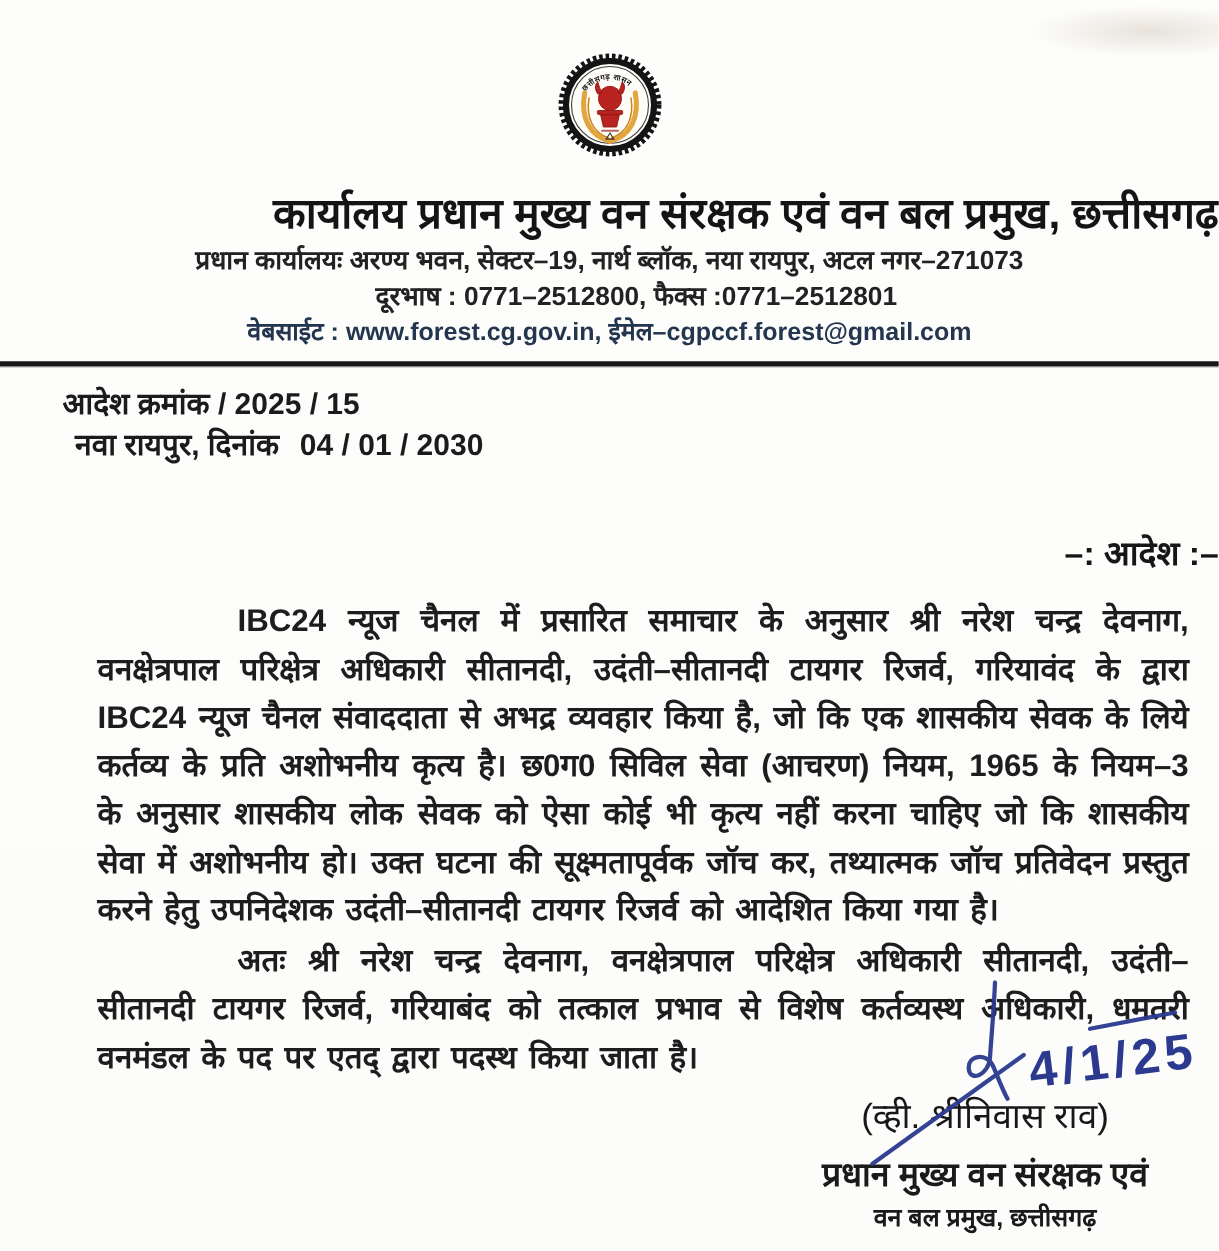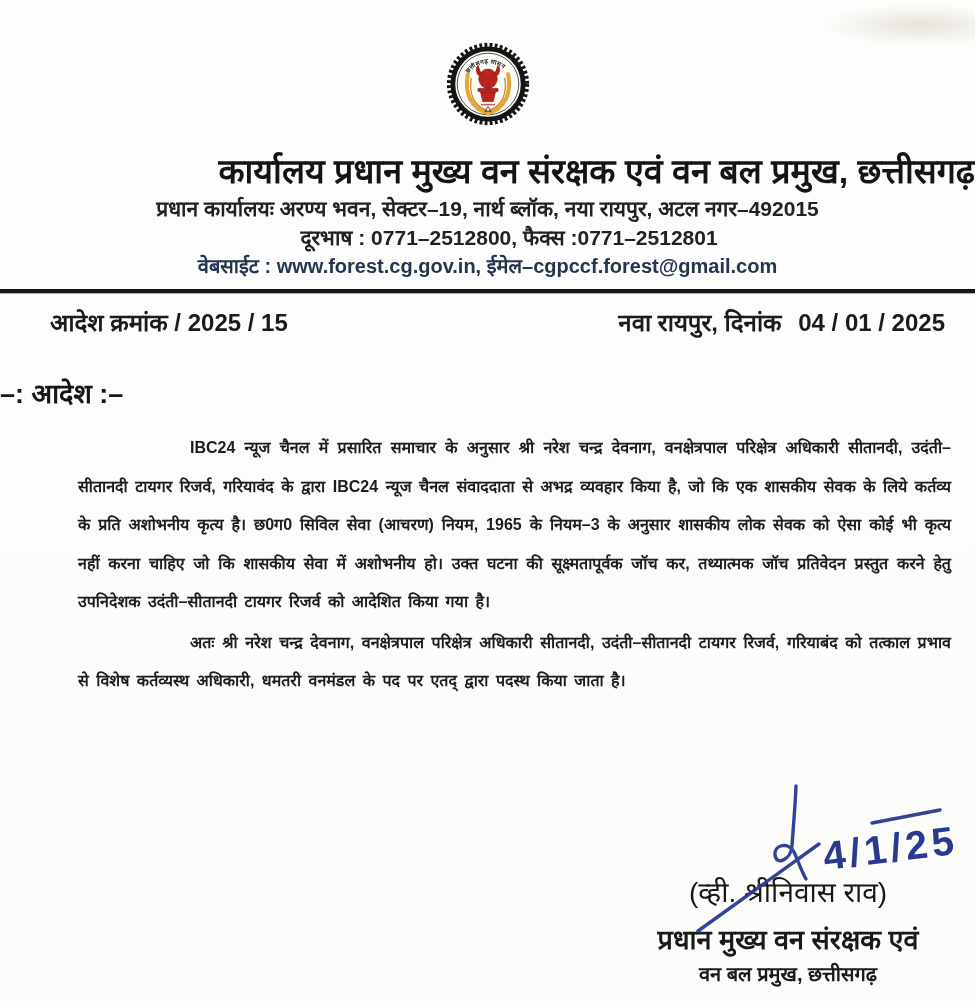--- a/index.html
+++ b/index.html
@@ -29,32 +29,32 @@
   .phone-line{ font-size:21px; font-weight:700; line-height:28px; color:#222;padding-left:43px; }
   .web-line{ font-size:20px; font-weight:700; line-height:28px; color:#24364f; }
   .rule{
     margin-top:9px; height:4px; background:#171717; width:100%;
     box-shadow:0 1px 0 rgba(23,23,23,.35);
   }
   
   .meta-row{
     display:flex; justify-content:space-between; align-items:baseline;
     padding:12px 30px 0 50px;
-    font-size:24px; font-weight:700; color:#1b1b1b;
+    font-size:24px; font-weight:700; color:#1b1b1b;flex-direction:column;
   }
   .meta-right span{ margin-left:10px; }
   
   .order-heading{
-    text-align:left; margin-top:36px;
+    text-align:right; margin-top:52px;
     font-size:27px; font-weight:700; color:#161616;
   }
   .body-para{
     margin:18px 0 0 0;
     padding:0 24px 0 78px;
-    font-size:16px; font-weight:600; line-height:38.5px;
+    font-size:25px; font-weight:600; line-height:38.5px;
     text-align:justify; text-indent:112px;
     word-spacing:3px; color:#1d1d1d;
   }
   .body-para + .body-para{ margin-top:2px; }
   
   .sig-name{
     position:absolute; top:872px; right:32px; width:310px;
     text-align:center; font-size:28px; font-weight:400; color:#171717;
   }
   .sig-desig1{
@@ -98,32 +98,32 @@
       </g>
       <rect x="42" y="72.5" width="16" height="1.8" fill="#8f1713" opacity="0.65"></rect>
       <path d="M46.5,81 L53.5,81 L50,75.5 Z" fill="none" stroke="#333" stroke-width="1"></path>
 
       <text font-size="7" font-weight="bold" fill="#1b1b1b" letter-spacing="0.4">
         <textPath href="#arcTop" startOffset="8%">छत्तीसगढ़ शासन</textPath>
       </text>
     </svg>
 
     <h1 class="office-title">कार्यालय प्रधान मुख्य वन संरक्षक एवं वन बल प्रमुख, छत्तीसगढ़</h1>
-    <div class="addr-line">प्रधान कार्यालयः अरण्य भवन, सेक्टर–19, नार्थ ब्लॉक, नया रायपुर, अटल नगर–492015</div>
+    <div class="addr-line">प्रधान कार्यालयः अरण्य भवन, सेक्टर–19, नार्थ ब्लॉक, नया रायपुर, अटल नगर–271073</div>
     <div class="phone-line">दूरभाष : 0771–2512800, फैक्स :0771–2512801</div>
     <div class="web-line">वेबसाईट : www.forest.cg.gov.in, ईमेल–cgpccf.forest@gmail.com</div>
   </div>
 
   <div class="rule"></div>
 
   <div class="meta-row">
     <span>आदेश क्रमांक / 2025 / 15</span>
     <span class="meta-right">
       <span>नवा रायपुर, दिनांक</span>
-      <span>04 / 01 / 2025</span>
+      <span>04 / 01 / 2030</span>
     </span>
   </div>
 
   <div class="order-heading">–: आदेश :–</div>
 
   <p class="body-para">IBC24 न्यूज चैनल में प्रसारित समाचार के अनुसार श्री नरेश चन्द्र देवनाग, वनक्षेत्रपाल परिक्षेत्र अधिकारी सीतानदी, उदंती–सीतानदी टायगर रिजर्व, गरियावंद के द्वारा IBC24 न्यूज चैनल संवाददाता से अभद्र व्यवहार किया है, जो कि एक शासकीय सेवक के लिये कर्तव्य के प्रति अशोभनीय कृत्य है। छ0ग0 सिविल सेवा (आचरण) नियम, 1965 के नियम–3 के अनुसार शासकीय लोक सेवक को ऐसा कोई भी कृत्य नहीं करना चाहिए जो कि शासकीय सेवा में अशोभनीय हो। उक्त घटना की सूक्ष्मतापूर्वक जॉच कर, तथ्यात्मक जॉच प्रतिवेदन प्रस्तुत करने हेतु उपनिदेशक उदंती–सीतानदी टायगर रिजर्व को आदेशित किया गया है।</p>
   <p class="body-para">अतः श्री नरेश चन्द्र देवनाग, वनक्षेत्रपाल परिक्षेत्र अधिकारी सीतानदी, उदंती–सीतानदी टायगर रिजर्व, गरियाबंद को तत्काल प्रभाव से विशेष कर्तव्यस्थ अधिकारी, धमतरी वनमंडल के पद पर एतद् द्वारा पदस्थ किया जाता है।</p>
 
   <div class="sig-name">(व्ही. श्रीनिवास राव)</div>
   <div class="sig-desig1">प्रधान मुख्य वन संरक्षक एवं</div>

